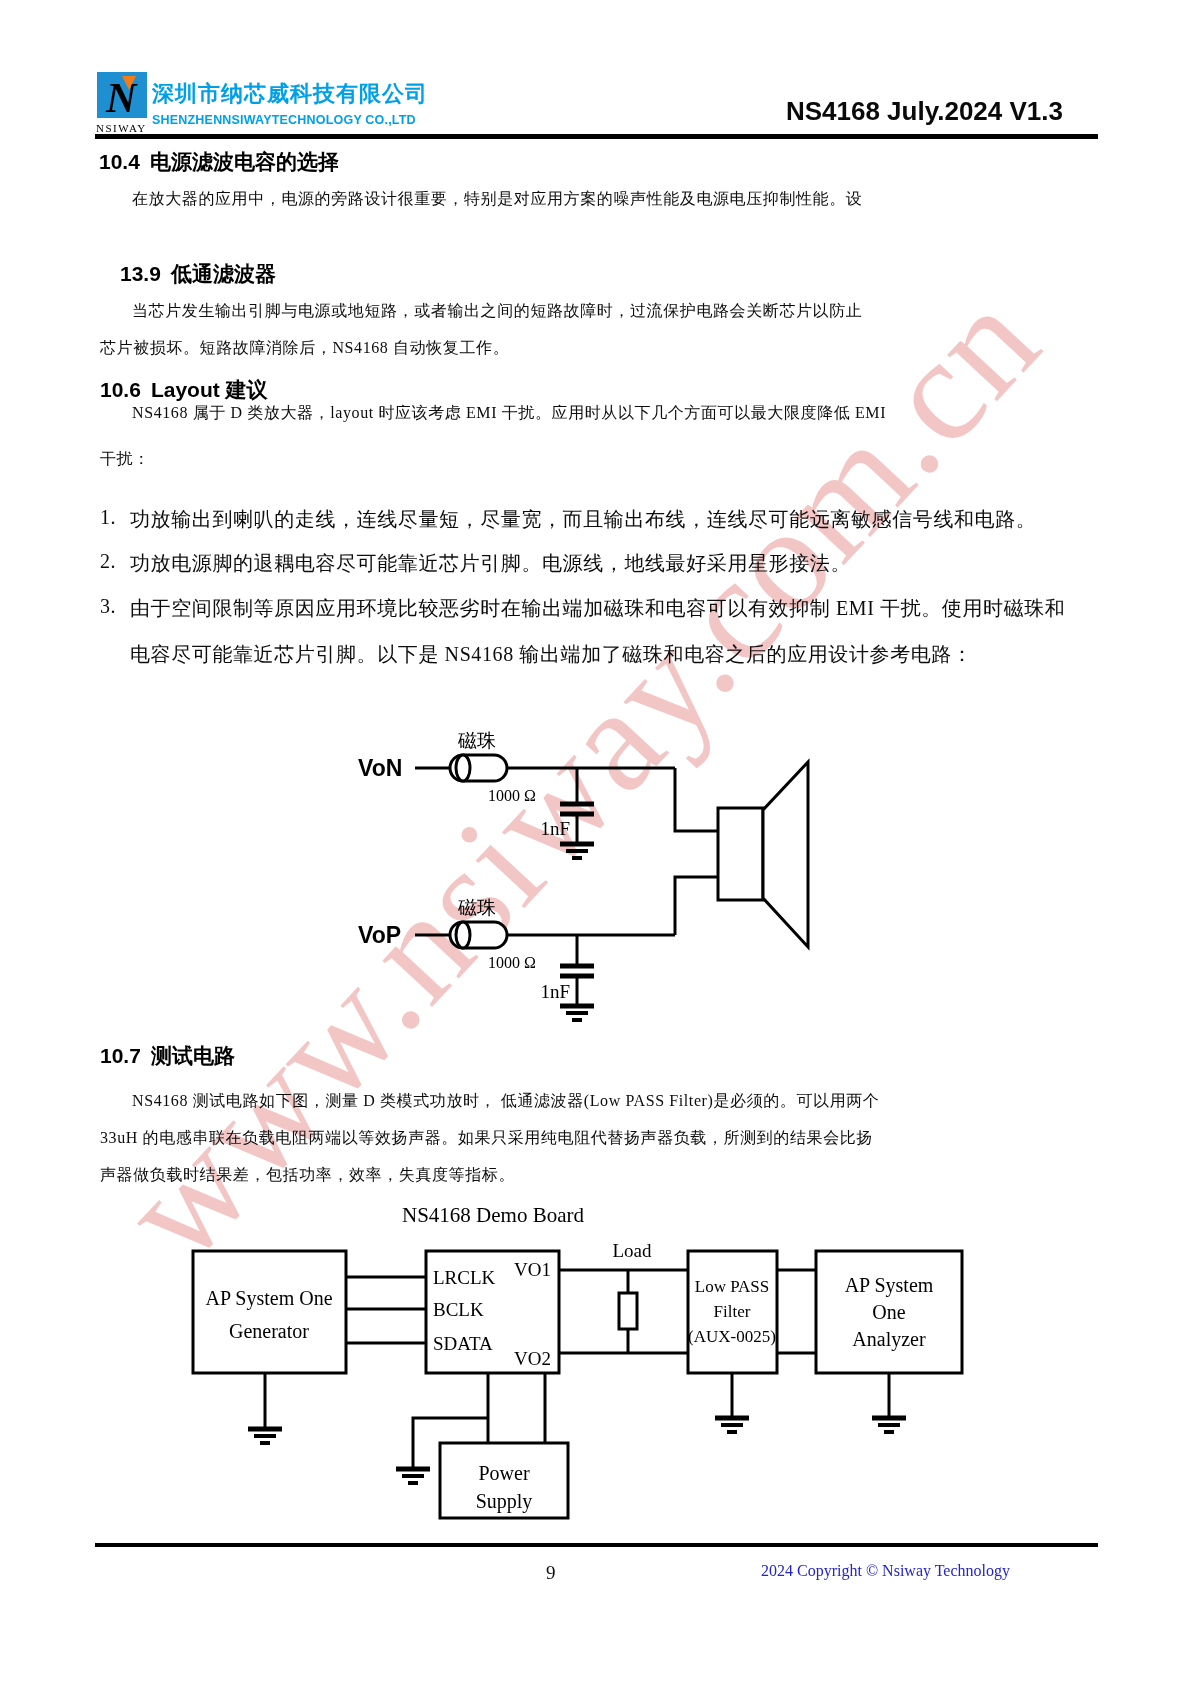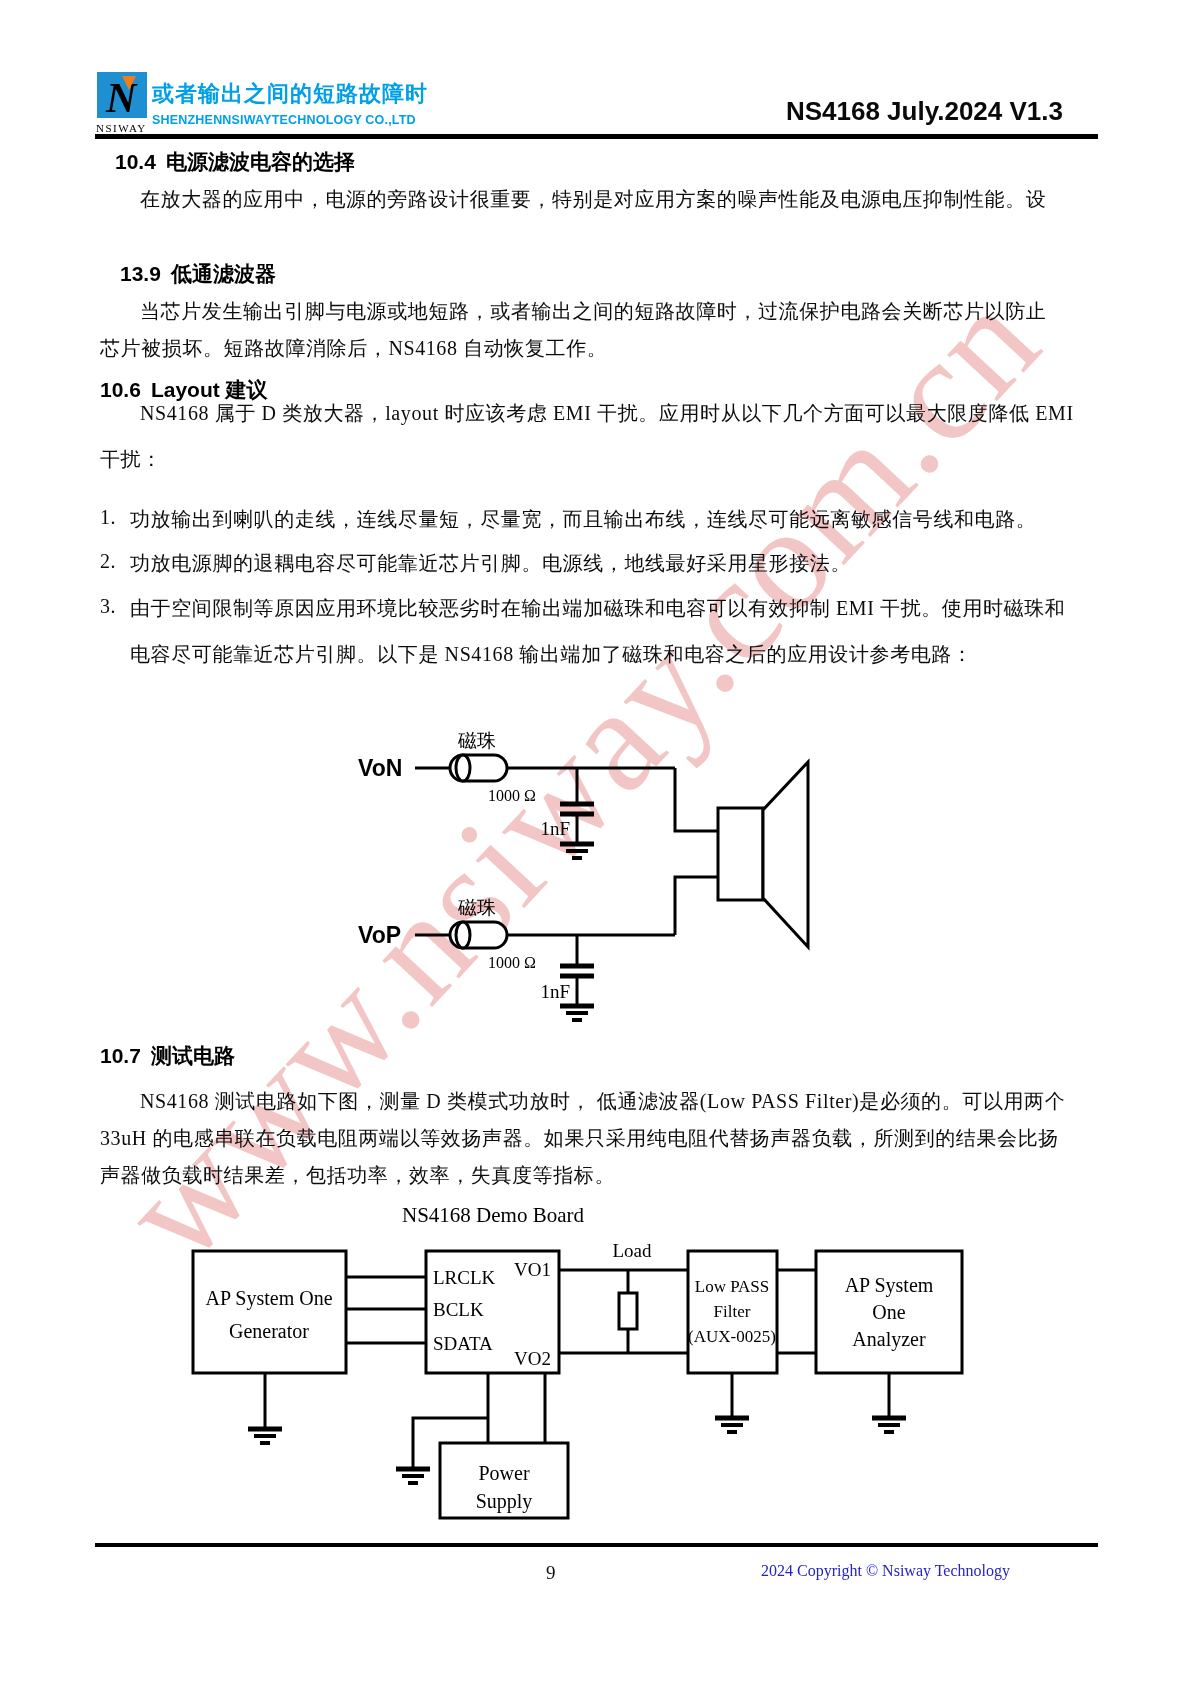--- a/index.html
+++ b/index.html
@@ -15,21 +15,21 @@
   .company{position:absolute;left:152px;top:82px;line-height:1.1;font-family:"Liberation Sans",sans-serif;}
   .company .cn{font-size:22px;font-weight:bold;color:#00a0e9;letter-spacing:1px;}
   .company .en{font-size:12.5px;font-weight:bold;color:#00a0e9;margin-top:8px;letter-spacing:.2px;}
   .doc-ref{position:absolute;right:127px;top:96px;font-family:"Liberation Sans",sans-serif;
            font-size:26px;font-weight:bold;color:#0a0a0a;}
   .hdr-rule{position:absolute;left:95px;top:134px;width:1003px;height:5px;background:#000;}
   
   .h2{position:absolute;font-family:"Liberation Sans",sans-serif;font-weight:bold;
       font-size:21px;color:#000;white-space:nowrap;}
   .h2 .num{margin-right:10px;}
-  .para{position:absolute;left:100px;width:995px;font-size:20px;letter-spacing:.6px;
+  .para{position:absolute;left:100px;width:995px;font-size:16px;letter-spacing:.6px;
         color:#0d0d0d;}
   .para .ln{height:37px;line-height:26px;white-space:nowrap;}
   .indent{ text-indent:2em; }
   .list-item{position:absolute;left:100px;width:1000px;font-size:20px;letter-spacing:.6px;color:#0d0d0d;}
   .list-item .row{display:flex;}
   .list-item .mark{width:30px;flex:0 0 30px;}
   .list-item .txt{white-space:nowrap;}
   .list-item .cont{margin-left:30px;margin-top:19px;white-space:nowrap;}
   
   .diagram{position:absolute;}
@@ -54,27 +54,27 @@
 
   <div class="hdr-logo">
     <svg width="56" height="62" viewBox="0 0 56 62">
       <rect x="2" y="0" width="50" height="46" fill="#1e90d2"></rect>
       <text x="11" y="40" font-family="Liberation Serif, serif" font-style="italic" font-weight="bold" font-size="42" fill="#ffffff">N</text>
       <polygon points="27,4 41,4 34,18" fill="#f07d18"></polygon>
       <text x="1" y="60" font-size="11" letter-spacing="1.5" fill="#444">NSIWAY</text>
     </svg>
   </div>
   <div class="company">
-    <div class="cn">或者输出之间的短路故障时</div>
+    <div class="cn">深圳市纳芯威科技有限公司</div>
     <div class="en">SHENZHENNSIWAYTECHNOLOGY CO.,LTD</div>
   </div>
   <div class="doc-ref">NS4168 July.2024 V1.3</div>
   <div class="hdr-rule"></div>
 
-  <div class="h2" style="left:115px;top:148px;">
+  <div class="h2" style="left:99px;top:148px;">
     <span class="num">10.4</span><span>电源滤波电容的选择</span>
   </div>
   <div class="para" style="top:186px;">
     <div class="ln indent">在放大器的应用中，电源的旁路设计很重要，特别是对应用方案的噪声性能及电源电压抑制性能。设</div>
   </div>
 
   <div class="h2" style="left:120px;top:260px;">
     <span class="num">13.9</span><span>低通滤波器</span>
   </div>
   <div class="para" style="top:298px;">

